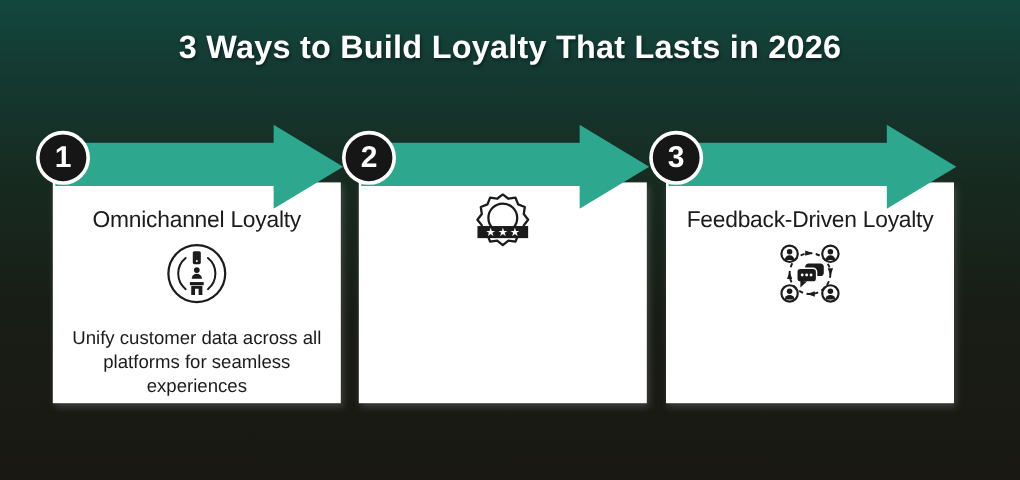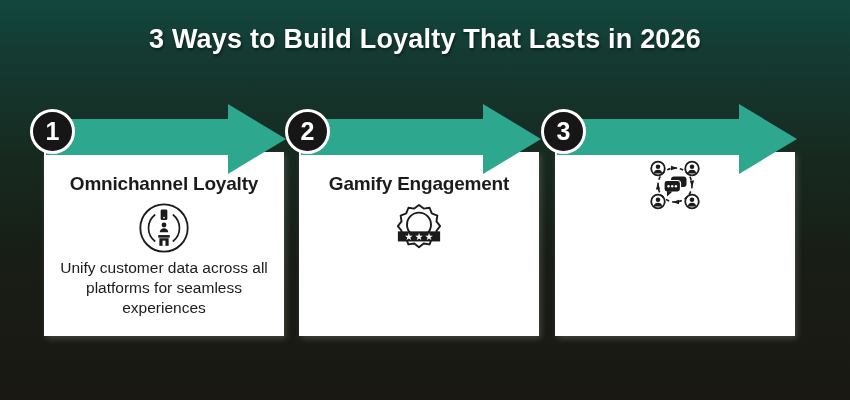--- a/index.html
+++ b/index.html
@@ -43,32 +43,32 @@
   }
   .card{
     position:absolute;left:14px;top:52px;z-index:1;
     width:240px;height:184px;
     background:var(--card-bg,#ffffff);
     box-shadow:2px 3px 6px rgba(170,170,170,.28);
     text-align:center;
   }
   .card h2{
     margin:21px 0 0;
-    font-size:19px;font-weight:bold;color:var(--ink,#1b1b1b);
+    font-size:19px;font-weight:normal;color:var(--ink,#1b1b1b);
     letter-spacing:-.2px;white-space:nowrap;
   }
   .icon-wrap{
     height:58px;margin-top:4px;
     display:flex;align-items:center;justify-content:center;
   }
   .icon-wrap svg{display:block;}
   .ink-stroke{stroke:var(--ink,#1b1b1b);fill:none;}
   .ink-fill{fill:var(--ink,#1b1b1b);}
   .desc{
-    margin:1px auto 0;
+    margin:16px auto 0;
     font-size:15.5px;line-height:1.28;color:var(--ink,#1b1b1b);text-align:center;
   }
   .step-1 .desc{max-width:208px;}
   .step-2 .desc{max-width:236px;}
   .step-3 .desc{max-width:224px;}
 </style>
 </head>
 <body>
 
 <div class="canvas">
@@ -101,41 +101,41 @@
     </div>
   </section>
 
   <section class="step step-2">
     <svg class="arrow" viewBox="0 0 240 70" preserveAspectRatio="none">
       <rect x="0" y="15" width="184" height="36"></rect>
       <polygon points="182,0 240,35 182,70"></polygon>
     </svg>
     <div class="num">2</div>
     <div class="card">
-      <h2>Gamify Engagement</h2>
       <div class="icon-wrap">
         <svg width="54" height="48" viewBox="0 0 56 50">
           <polygon class="ink-stroke" stroke-width="2" stroke-linejoin="round" fill="#ffffff" points="28,1 32.9,4.8 39,3.9 41.3,9.7 47.1,12 46.2,18.1 50,23 46.2,27.9 47.1,34 41.3,36.3 39,42.1 32.9,41.2 28,45 23.1,41.2 17,42.1 14.7,36.3 8.9,34 9.8,27.9 6,23 9.8,18.1 8.9,12 14.7,9.7 17,3.9 23.1,4.8"></polygon>
           <circle class="ink-stroke" cx="28" cy="21.5" r="12.5" stroke-width="2"></circle>
           <rect class="ink-fill" x="6" y="28.5" width="44" height="10.5"></rect>
           <text x="17.5" y="37.5" font-family="DejaVu Sans" font-size="10" fill="#ffffff" text-anchor="middle">★</text>
           <text x="28" y="37.5" font-family="DejaVu Sans" font-size="10" fill="#ffffff" text-anchor="middle">★</text>
           <text x="38.5" y="37.5" font-family="DejaVu Sans" font-size="10" fill="#ffffff" text-anchor="middle">★</text>
         </svg>
       </div>
     </div>
   </section>
 
   <section class="step step-3">
     <svg class="arrow" viewBox="0 0 240 70" preserveAspectRatio="none">
       <rect x="0" y="15" width="184" height="36"></rect>
       <polygon points="182,0 240,35 182,70"></polygon>
     </svg>
     <div class="num">3</div>
     <div class="card">
+      <h2>Feedback-Driven Loyalty</h2>
       <div class="icon-wrap">
         <svg width="56" height="58" viewBox="0 0 56 58">
           <circle class="ink-stroke" cx="28" cy="29" r="17" stroke-width="1.6" stroke-dasharray="3.5 3"></circle>
           <polygon class="ink-fill" points="24,9.8 30.5,12 24,14.2"></polygon>
           <polygon class="ink-fill" points="32,43.8 25.5,46 32,48.2"></polygon>
           <polygon class="ink-fill" points="8.8,33.5 11,27 13.2,33.5"></polygon>
           <polygon class="ink-fill" points="42.8,24.5 45,31 47.2,24.5"></polygon>
           <g>
             <circle class="ink-stroke" cx="11" cy="12.5" r="6.8" stroke-width="1.8" fill="#ffffff"></circle>
             <circle class="ink-fill" cx="11" cy="10.8" r="2.3"></circle>

